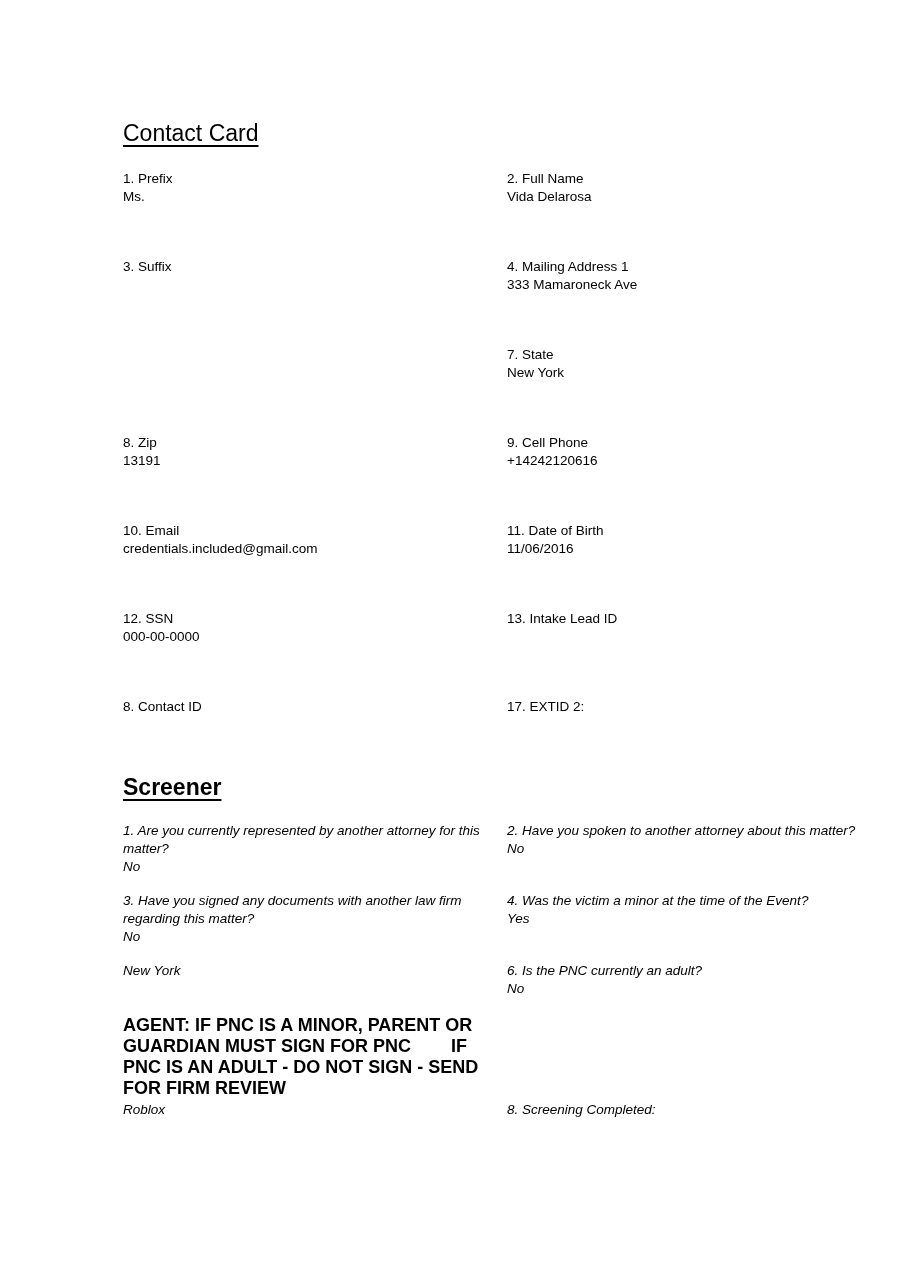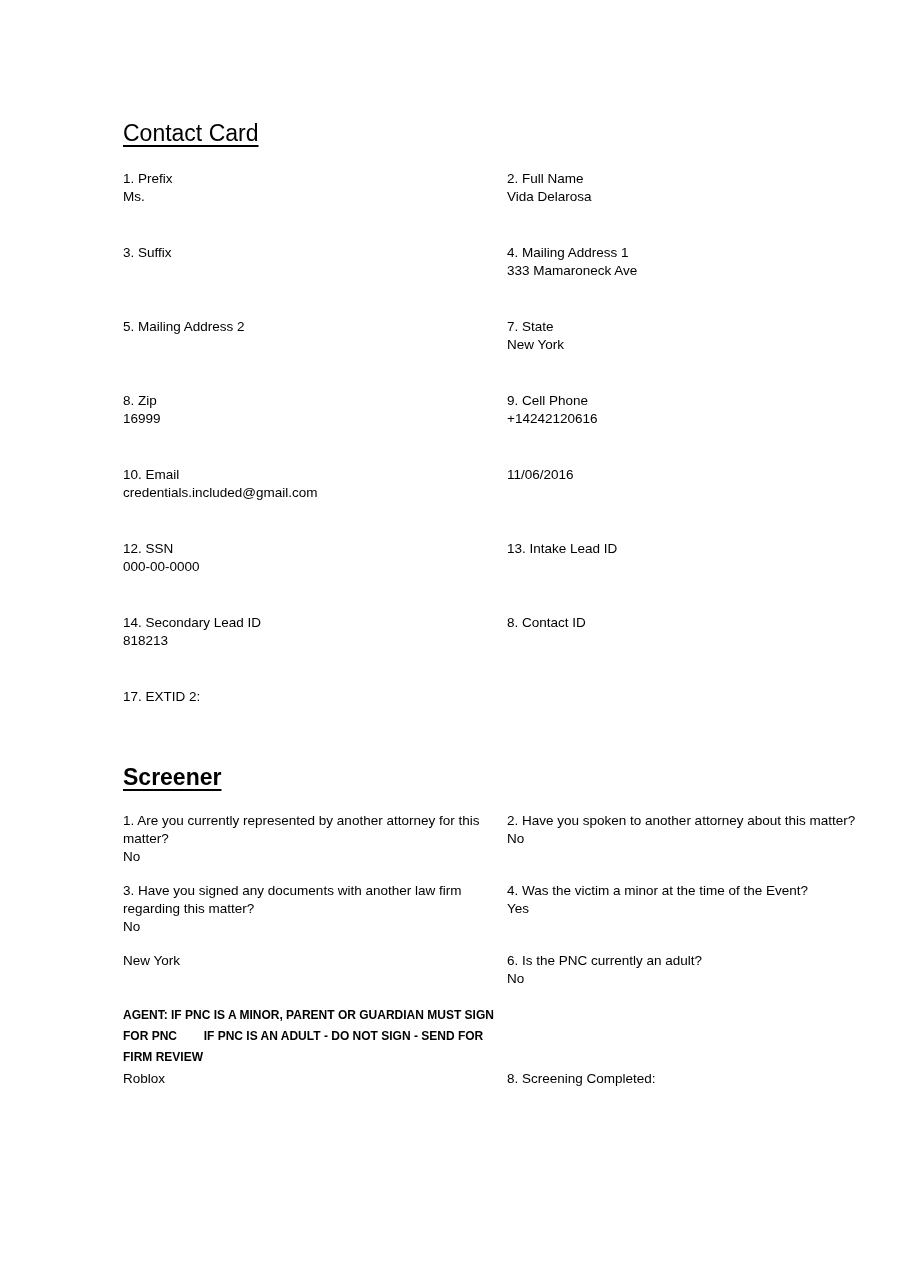--- a/index.html
+++ b/index.html
@@ -25,32 +25,32 @@
     line-height: 26px;
     margin: 0 0 24px 0;
     text-decoration: underline;
     text-decoration-thickness: 2px;
     text-underline-offset: 4px;
   }
   #screener-title { margin: 58px 0 22px 0; font-weight: bold; }
   .fields-grid {
     display: grid;
     grid-template-columns: 384px 1fr;
-    row-gap: 38px;
+    row-gap: 52px;
   }
   .field-label, .field-value, .q-label, .q-value {
     font-size: 13.5px;
     line-height: 18px;
   }
   .q-row { display: flex; margin-bottom: 16px; }
-  .q-cell { flex: 0 0 384px; width: 384px; }
+  .q-cell { flex: 0 0 384px; width: 384px; font-style: italic; }
   .q-cell.col2 { flex: 1 1 auto; width: auto; }
   .q-label { max-width: 365px; }
   .agent-notice {
-    font-size: 12px;
+    font-size: 18px;
     font-weight: bold;
     line-height: 21px;
     max-width: 385px;
     white-space: pre-wrap;
     margin: 17px 0 2px 0;
   }
 </style>
 </head>
 <body>
 
@@ -67,51 +67,47 @@
         <div class="field-value">Vida Delarosa</div>
       </div>
       <div class="field">
         <div class="field-label">3. Suffix</div>
       </div>
       <div class="field">
         <div class="field-label">4. Mailing Address 1</div>
         <div class="field-value">333 Mamaroneck Ave</div>
       </div>
       <div class="field">
-        <div class="field-label">5. Mailing Address 2</div>
       </div>
       <div class="field">
         <div class="field-label">7. State</div>
         <div class="field-value">New York</div>
       </div>
       <div class="field">
         <div class="field-label">8. Zip</div>
-        <div class="field-value">16999</div>
+        <div class="field-value">13191</div>
       </div>
       <div class="field">
         <div class="field-label">9. Cell Phone</div>
         <div class="field-value">+14242120616</div>
       </div>
       <div class="field">
         <div class="field-label">10. Email</div>
         <div class="field-value">credentials.included@gmail.com</div>
       </div>
       <div class="field">
+        <div class="field-label">11. Date of Birth</div>
         <div class="field-value">11/06/2016</div>
       </div>
       <div class="field">
         <div class="field-label">12. SSN</div>
         <div class="field-value">000-00-0000</div>
       </div>
       <div class="field">
         <div class="field-label">13. Intake Lead ID</div>
-      </div>
-      <div class="field">
-        <div class="field-label">14. Secondary Lead ID</div>
-        <div class="field-value">818213</div>
       </div>
       <div class="field">
         <div class="field-label">8. Contact ID</div>
       </div>
       <div class="field">
         <div class="field-label">17. EXTID 2:</div>
       </div>
     </div>
 
   <h1 class="section-title" id="screener-title">Screener</h1>

